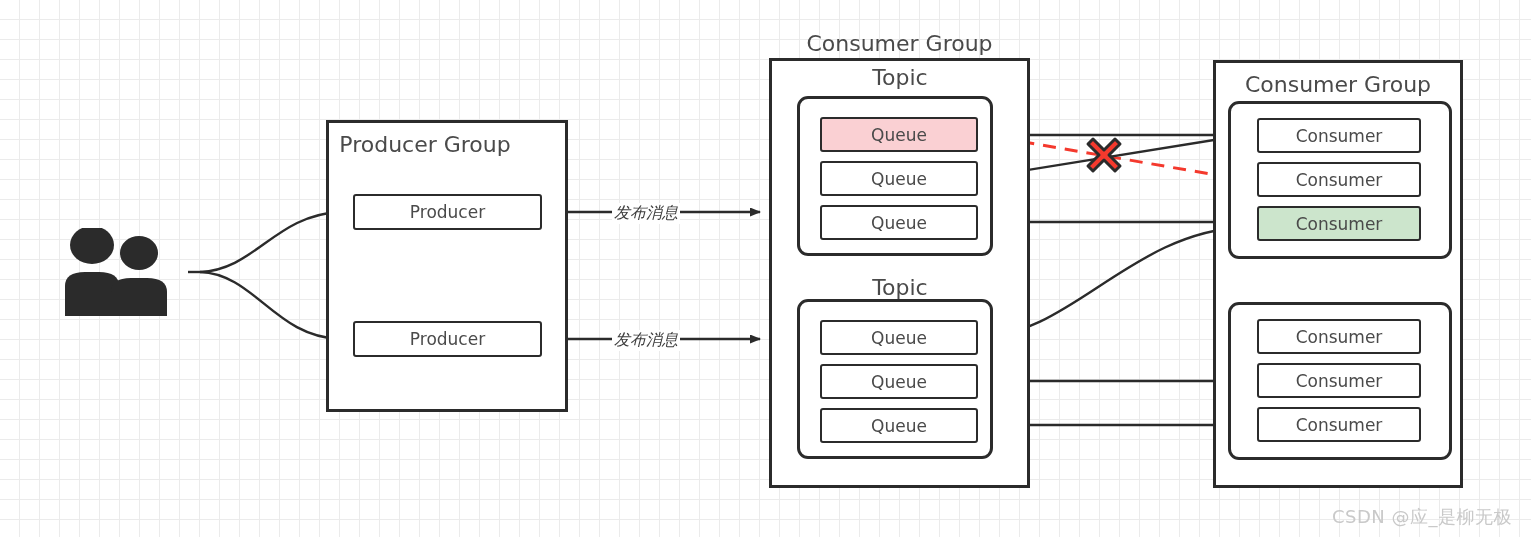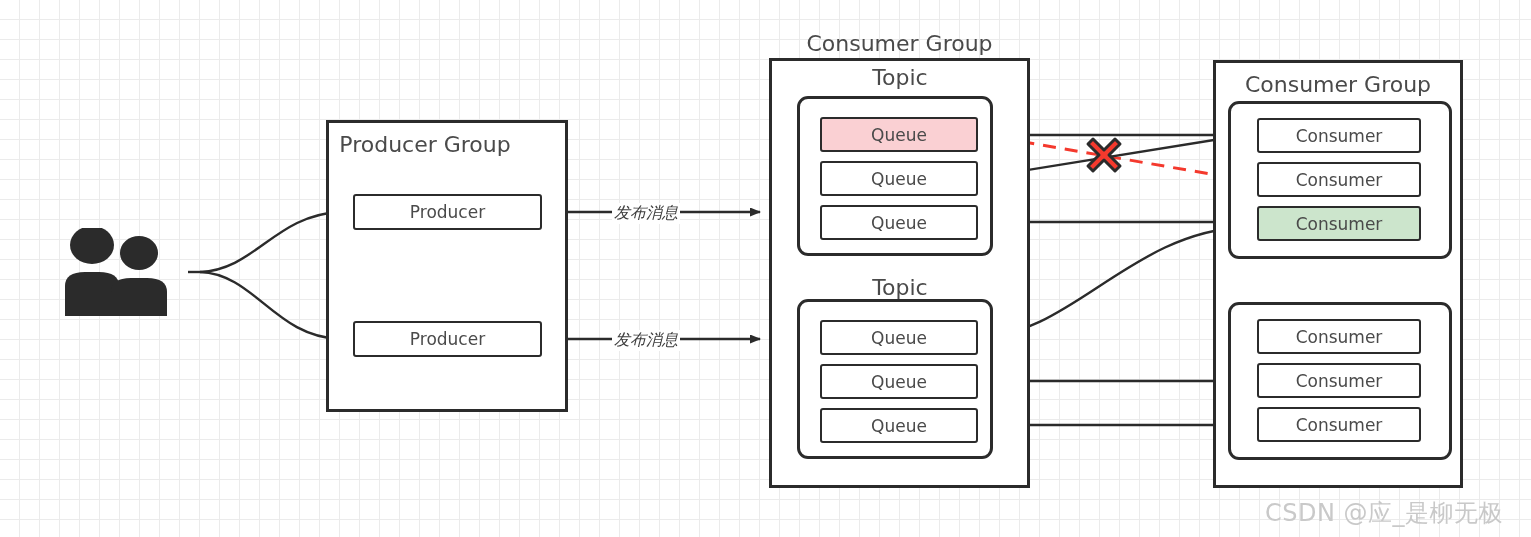--- a/index.html
+++ b/index.html
@@ -77,23 +77,23 @@
   }
   .people-icon {
     position: absolute;
     left: 55px;
     top: 228px;
     width: 130px;
     height: 88px;
   }
   .watermark {
     position: absolute;
-    right: 28px;
+    right: 19px;
     bottom: 8px;
-    font-size: 24px;
+    font-size: 18px;
     color: #c9c9c9;
     white-space: nowrap;
     letter-spacing: 0.5px;
   }
 </style>
 </head>
 <body>
 
 <div id="canvas">
 

